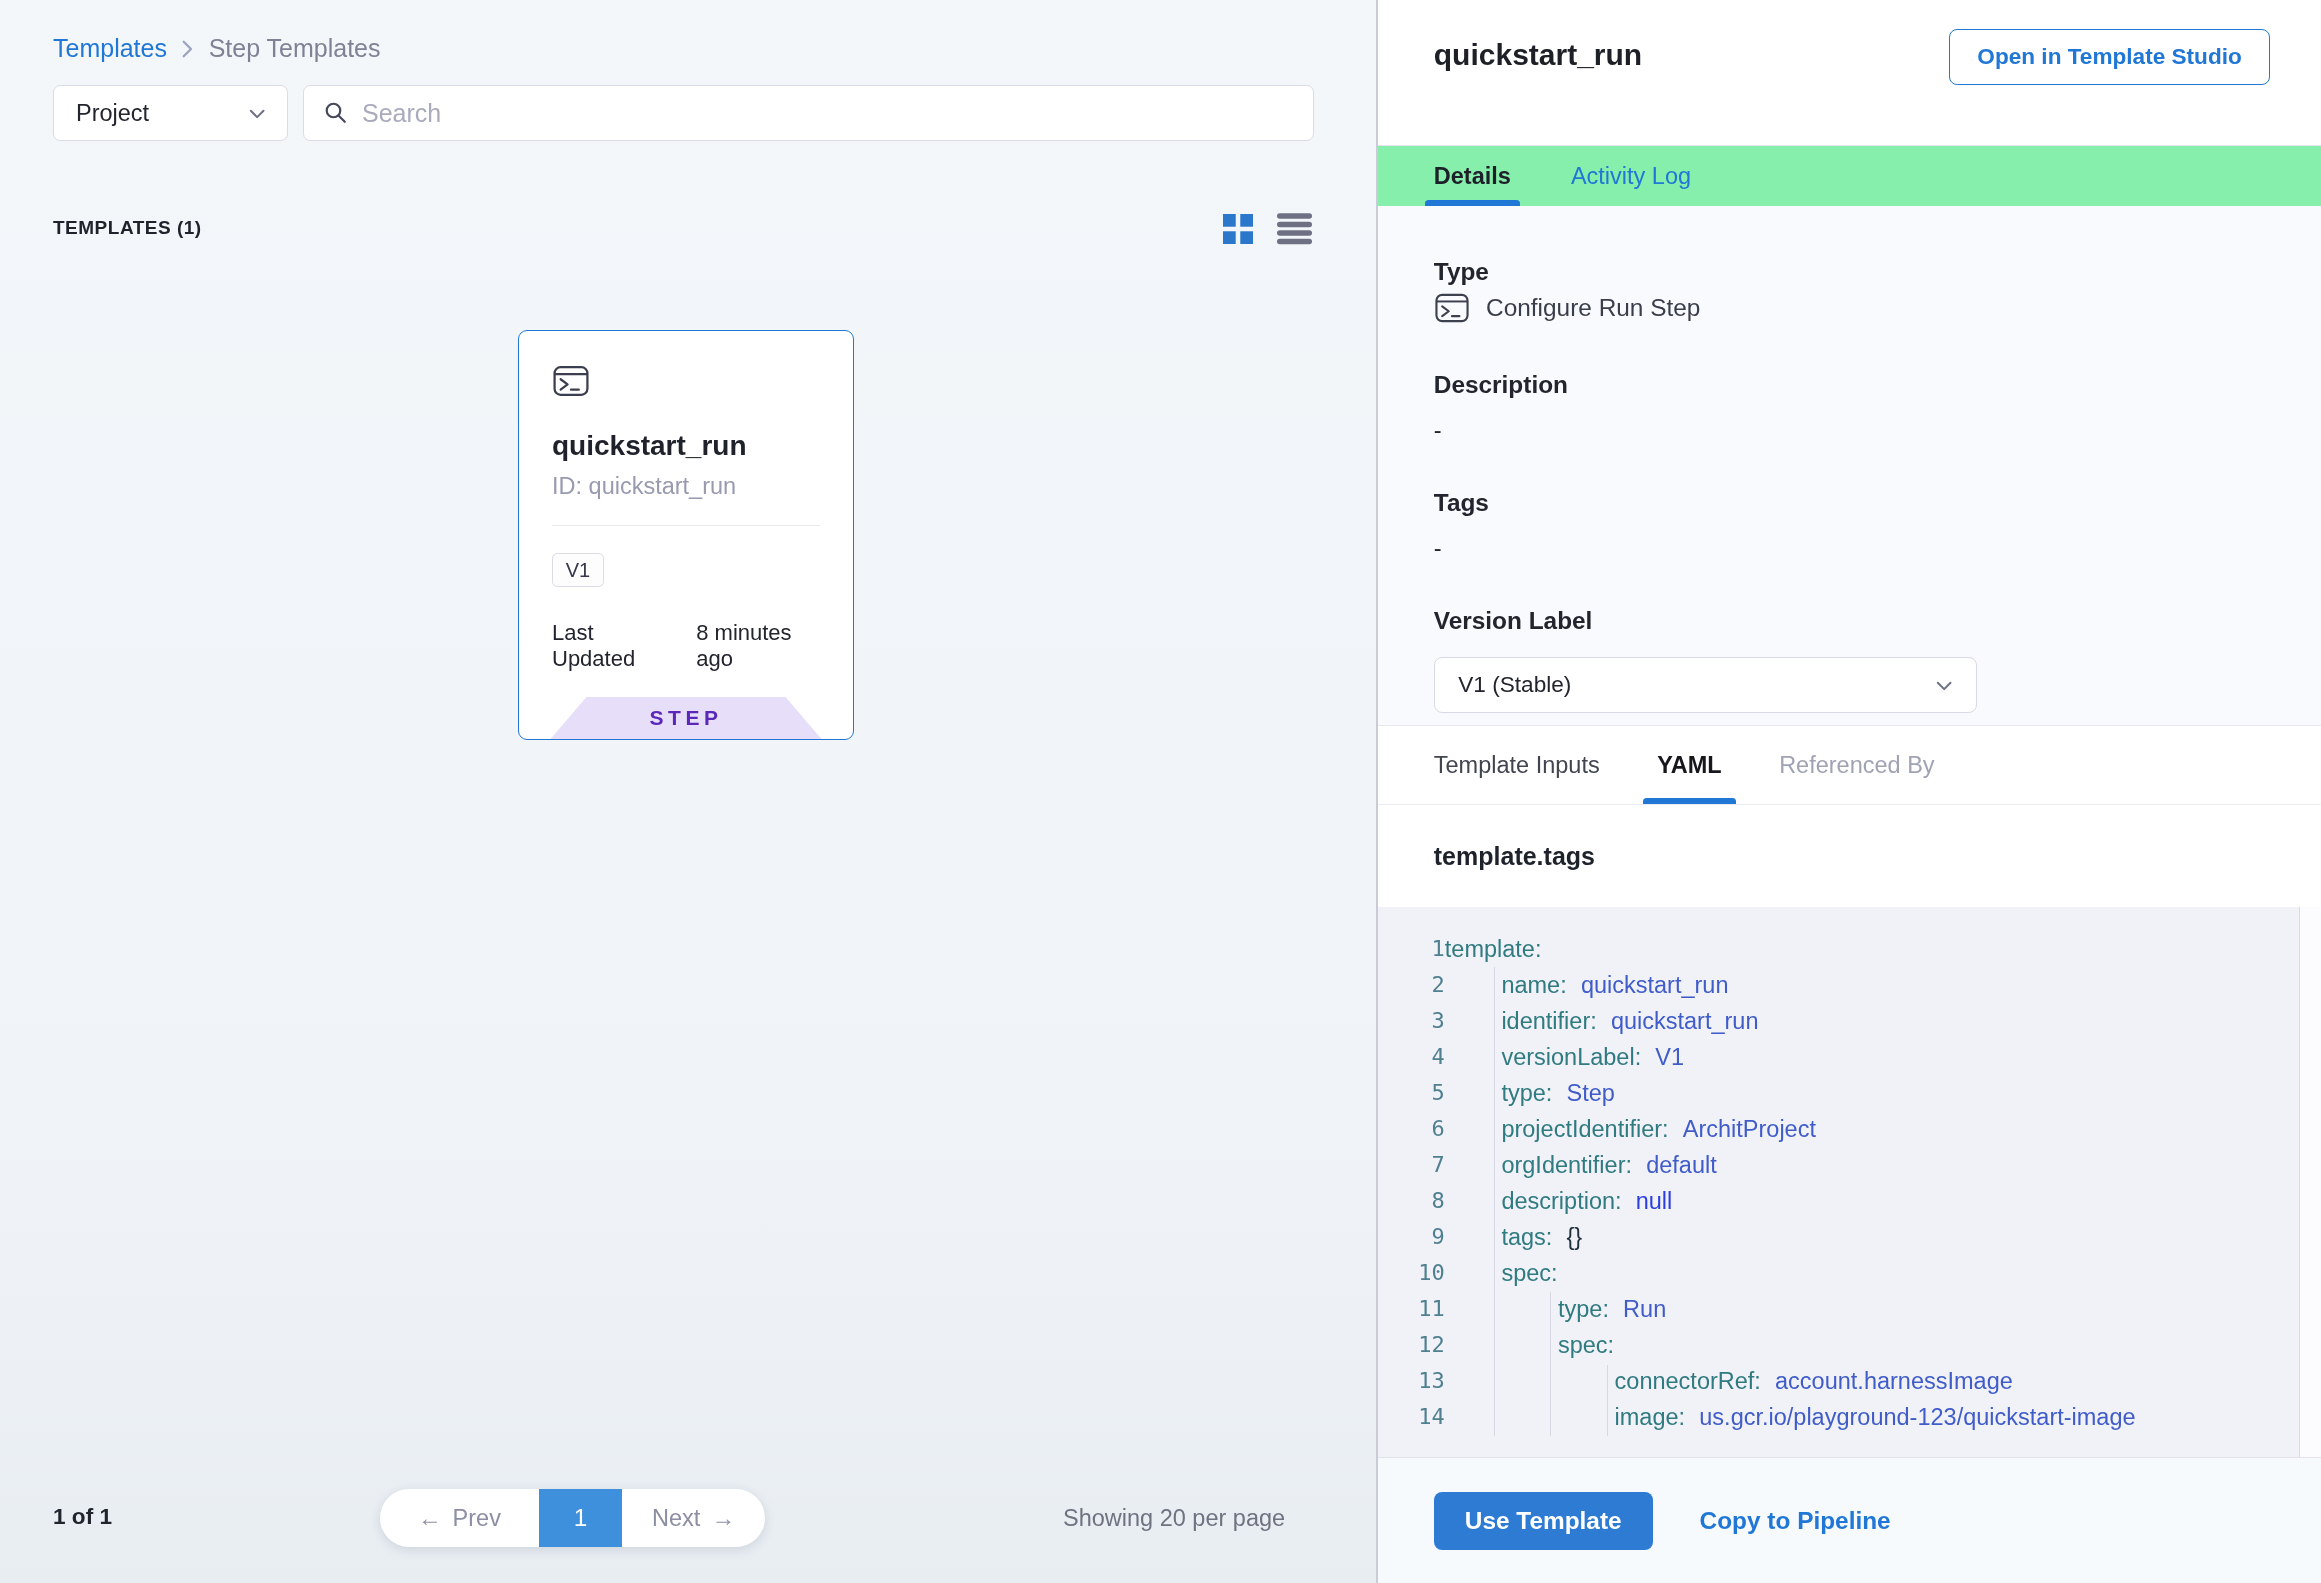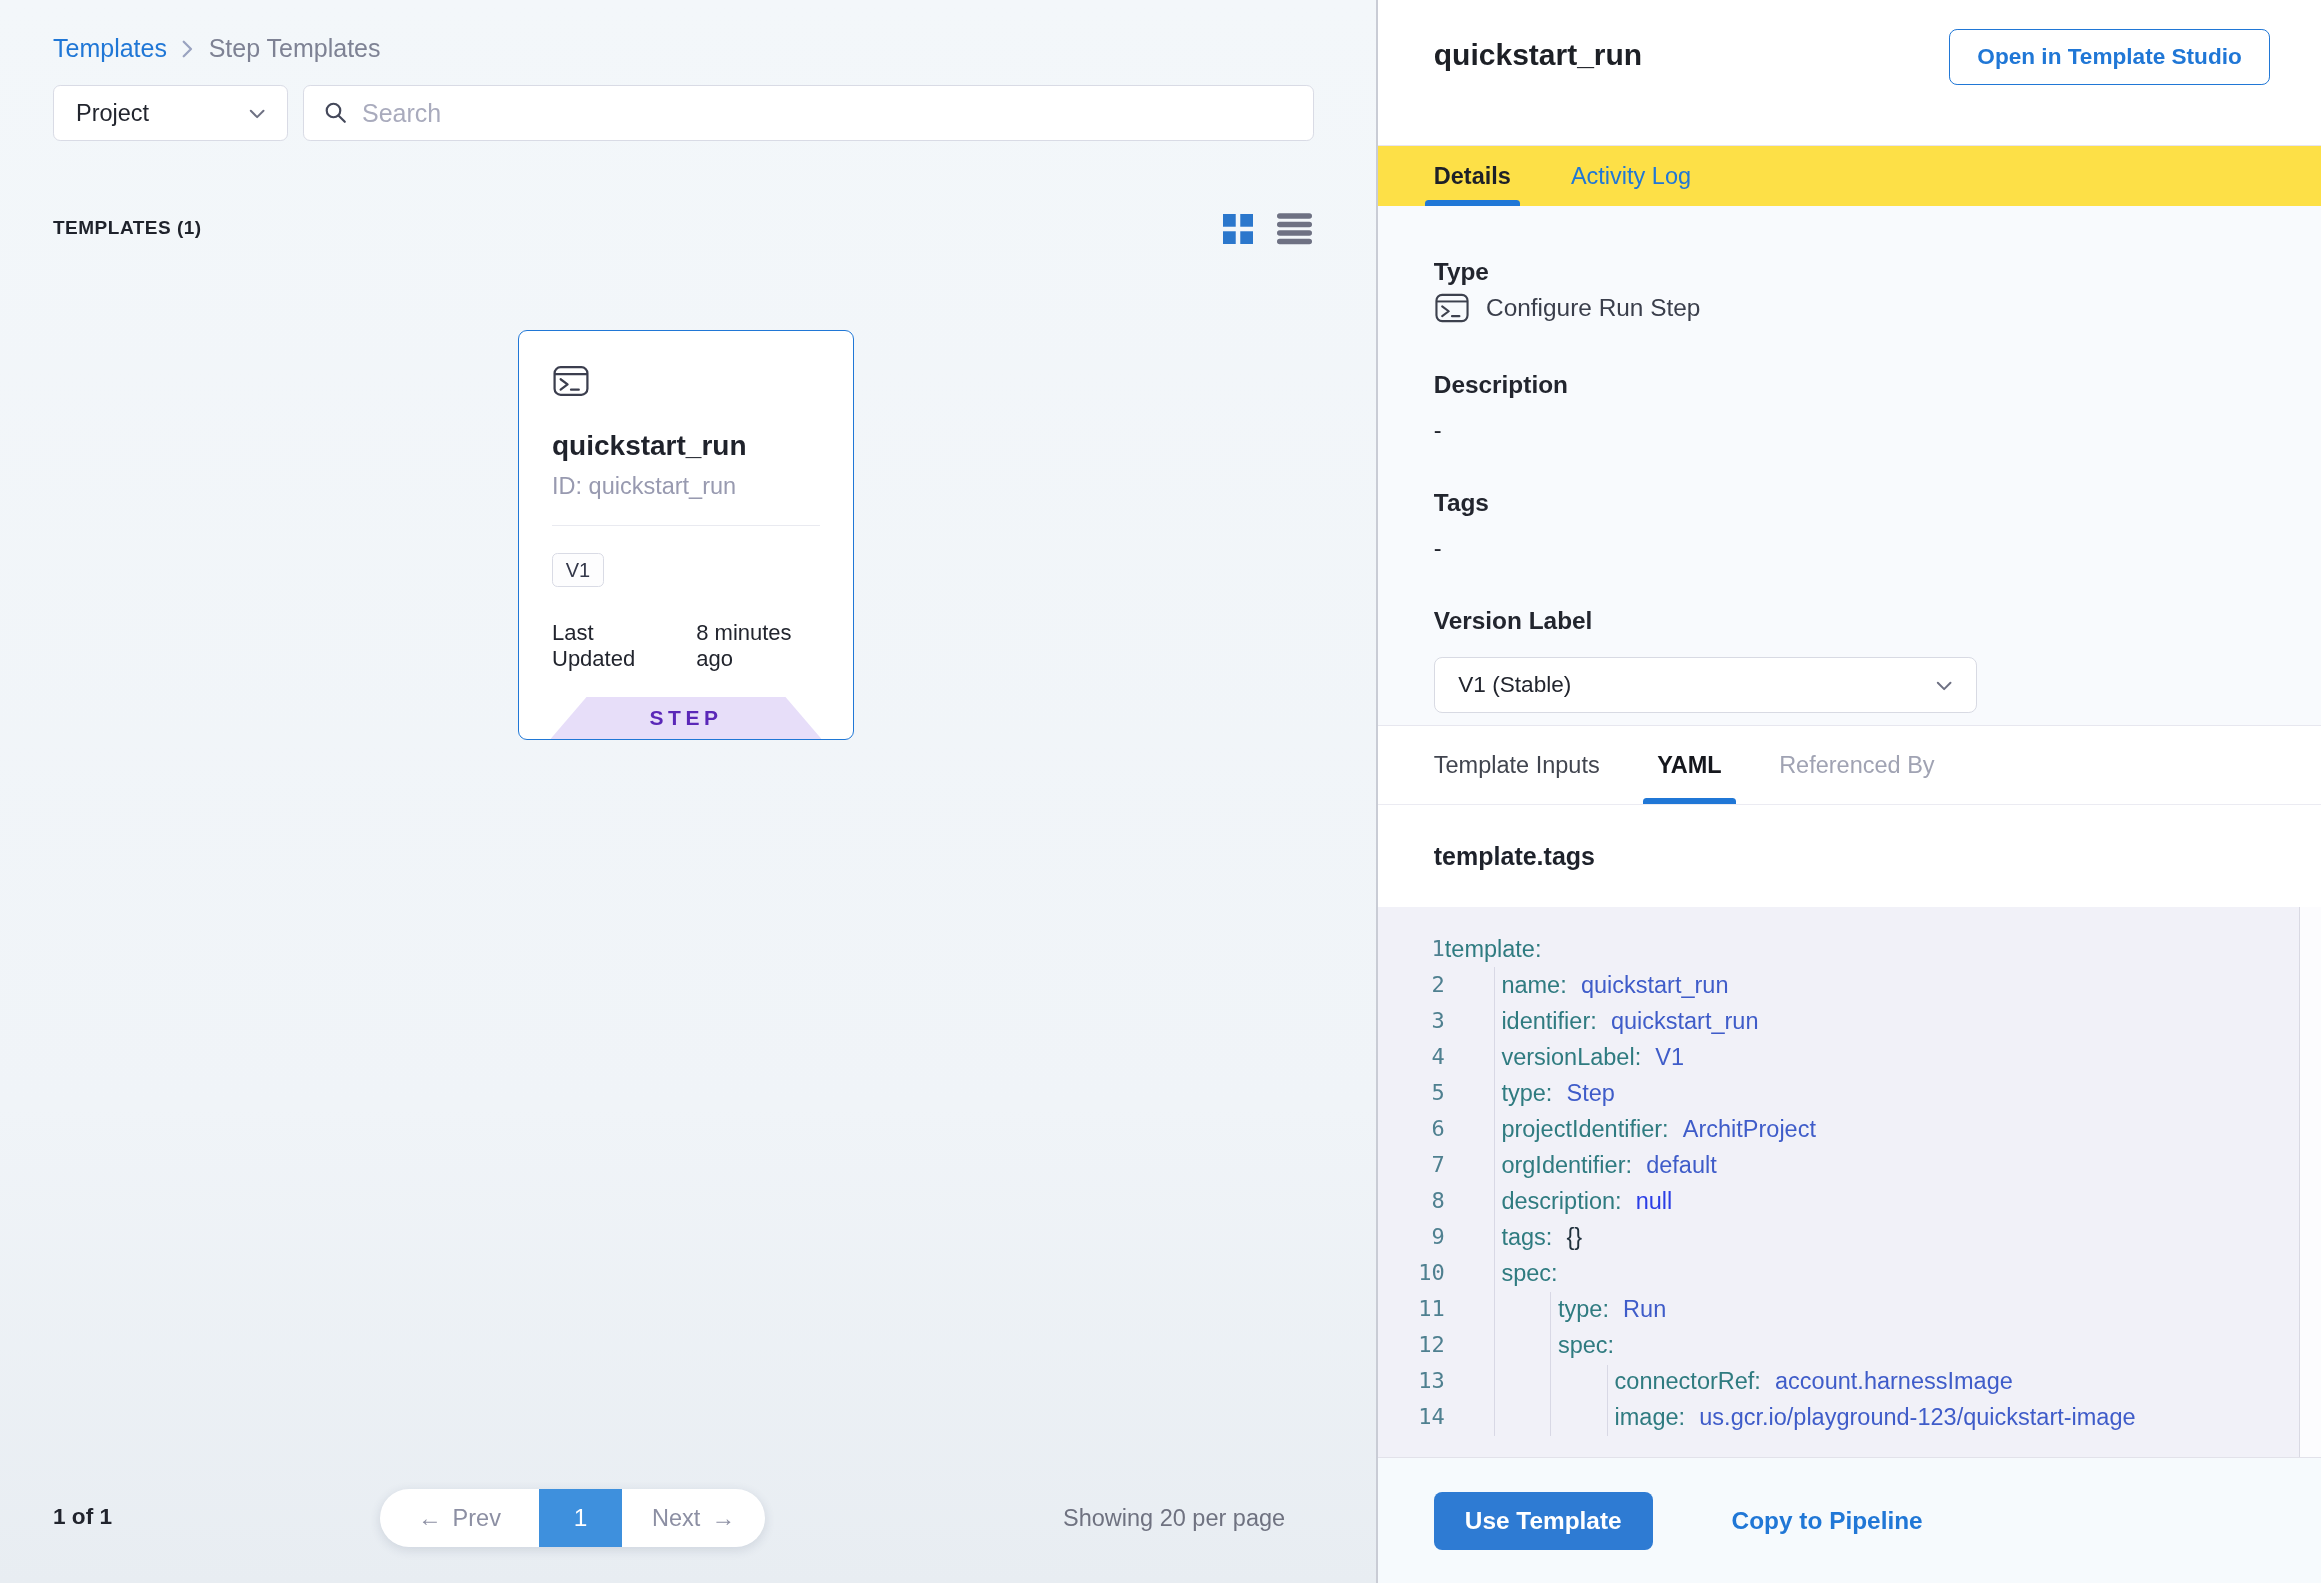--- a/index.html
+++ b/index.html
@@ -61,21 +61,21 @@
   .per-page{position:absolute;left:1063px;top:1505px;font-size:23.5px;color:#6f7280;}
 
   .panel-divider{width:1.8px;height:1583px;flex:none;background:#c9ccd5;}
 
   
   .right-panel{width:944px;height:1583px;flex:none;display:flex;flex-direction:column;background:#fff;}
   .rp-header{height:146px;border-bottom:0.9px solid #e8e5ef;position:relative;flex:none;}
   .rp-title{position:absolute;left:56px;top:38px;font-size:30px;font-weight:700;color:#1d2026;}
   .studio-btn{position:absolute;right:52px;top:29px;height:56px;padding:0 27px;background:#fff;
     border:1.8px solid var(--accent);border-radius:8.1px;color:var(--accent);font-size:22.6px;font-weight:700;cursor:pointer;}
-  .tabs1{height:60px;display:flex;align-items:center;padding-left:47px;flex:none;background:#fde047;}
+  .tabs1{height:60px;display:flex;align-items:center;padding-left:47px;flex:none;background:#86efac;}
   .tab{position:relative;height:100%;display:flex;align-items:center;padding:0 9px;margin-right:42px;
     font-size:23.5px;cursor:pointer;}
   .tab.active{color:#1d2028;font-weight:700;}
   .tab.active::after{content:"";position:absolute;left:0;right:0;bottom:0;height:6.3px;
     background:var(--accent);border-radius:3.6px 3.6px 0 0;}
   .tab.link{color:var(--accent);}
   .details-body{height:519px;background:#f8fafd;padding:52px 56px 0;flex:none;}
   .f-label{font-size:24.4px;font-weight:700;color:#22252e;}
   .type-row{margin-top:4px;display:flex;align-items:center;gap:16.3px;font-size:24.4px;color:#3a3e4b;}
   .f-value{margin-top:18px;font-size:23.5px;color:#22252e;}
@@ -105,21 +105,21 @@
   .code{white-space:pre;font-family:"DejaVu Sans Mono",monospace;}
   .tok-key{color:var(--yaml-key);}
   .tok-val{color:var(--yaml-value);}
   .tok-null{color:var(--yaml-null);}
   .tok-punct{color:var(--yaml-punct);}
   .code-scrollbar{position:absolute;top:0;right:0;bottom:0;width:22.6px;background:#fcfcfe;
     border-left:0.9px solid #d9d9e3;z-index:2;}
   .rp-footer{height:125px;background:#f6fafd;display:flex;align-items:center;padding-left:56px;gap:47px;flex:none;}
   .primary-btn{height:58px;padding:12px 31px;background:var(--primary-button);color:#fff;font-weight:700;
     font-size:24.4px;border:none;border-radius:8.1px;cursor:pointer;}
-  .link-btn{color:var(--accent);font-weight:700;font-size:24.4px;cursor:pointer;margin-left:32px;}
+  .link-btn{color:var(--accent);font-weight:700;font-size:24.4px;cursor:pointer;}
 </style>
 </head>
 <body>
 
 <div class="app">
 
   <div class="left-panel">
 
     <div class="breadcrumb">
       <span class="bc-link">Templates</span>

